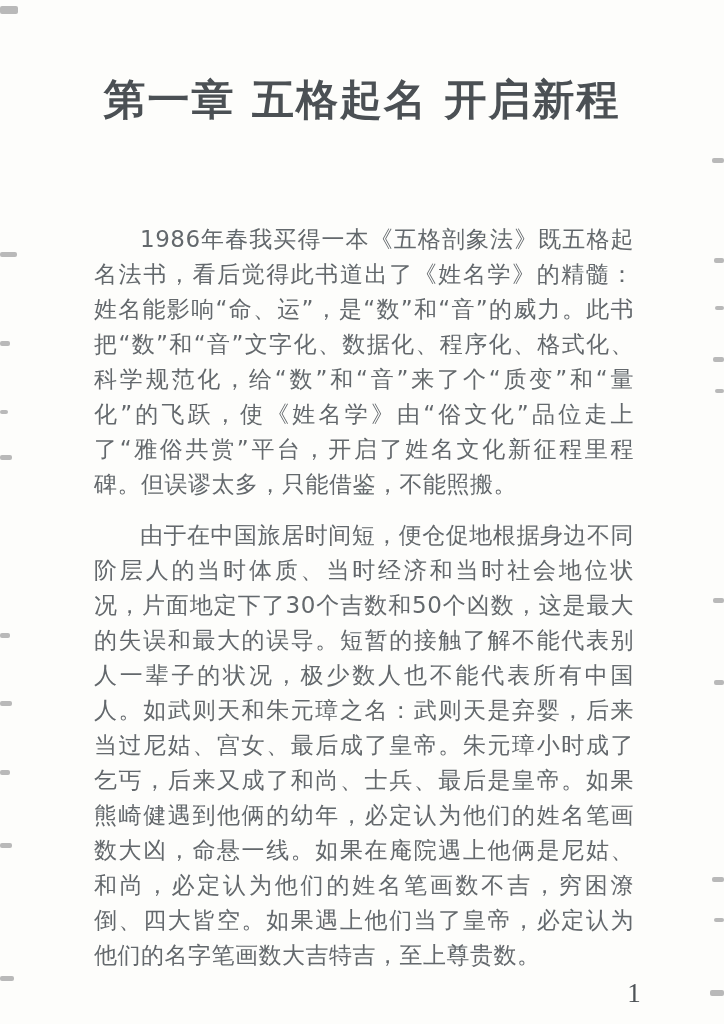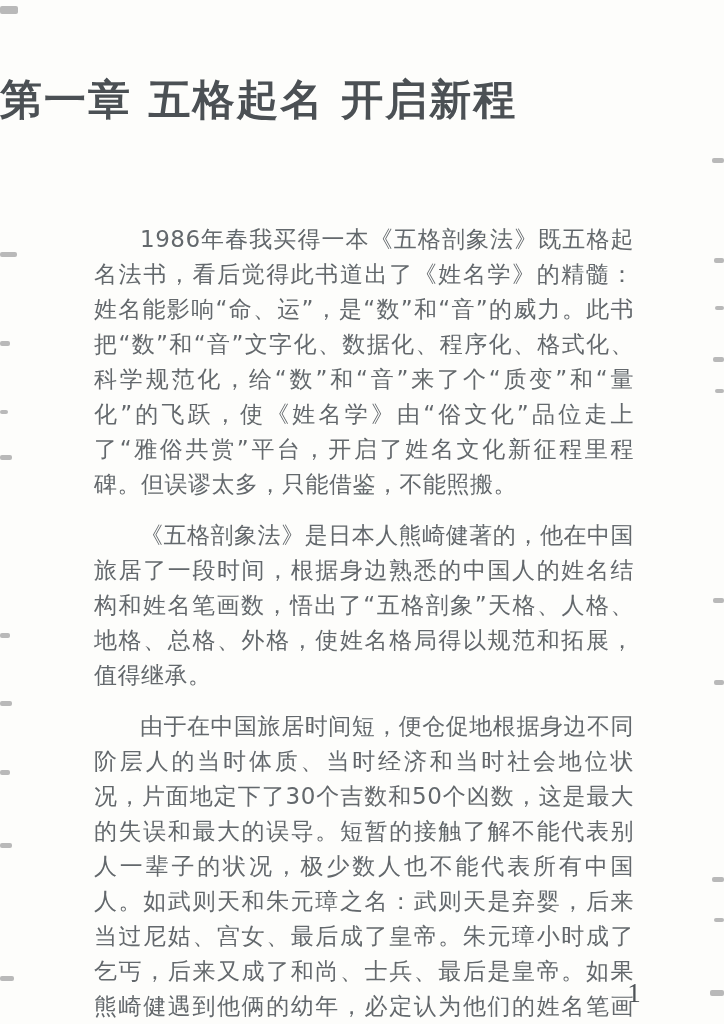--- a/index.html
+++ b/index.html
@@ -15,21 +15,21 @@
     background: #fdfdfb;
     overflow: hidden;
     font-family: "DejaVu Sans", sans-serif;
   }
   .chapter-title {
     position: absolute;
     top: 72px;
     left: 0;
     right: 0;
     margin: 0;
-    text-align: left;
+    text-align: center;
     font-family: "DejaVu Serif", "Liberation Serif", serif;
     font-size: 42px;
     font-weight: 700;
     letter-spacing: 2px;
     color: #4b5054;
     white-space: nowrap;
   }
   .section-title {
     position: absolute;
     top: 138px;
@@ -85,21 +85,20 @@
 </head>
 <body>
 
 <div class="page">
 
   <h1 class="chapter-title">第一章  五格起名  开启新程</h1>
 
 
   <main class="body-text">
     <p>1986年春我买得一本《五格剖象法》既五格起名法书，看后觉得此书道出了《姓名学》的精髓：姓名能影响“命、运”，是“数”和“音”的威力。此书把“数”和“音”文字化、数据化、程序化、格式化、科学规范化，给“数”和“音”来了个“质变”和“量化”的飞跃，使《姓名学》由“俗文化”品位走上了“雅俗共赏”平台，开启了姓名文化新征程里程碑。但误谬太多，只能借鉴，不能照搬。</p>
-    <p>《五格剖象法》是日本人熊崎健著的，他在中国旅居了一段时间，根据身边熟悉的中国人的姓名结构和姓名笔画数，悟出了“五格剖象”天格、人格、地格、总格、外格，使姓名格局得以规范和拓展，值得继承。</p>
     <p>由于在中国旅居时间短，便仓促地根据身边不同阶层人的当时体质、当时经济和当时社会地位状况，片面地定下了30个吉数和50个凶数，这是最大的失误和最大的误导。短暂的接触了解不能代表别人一辈子的状况，极少数人也不能代表所有中国人。如武则天和朱元璋之名：武则天是弃婴，后来当过尼姑、宫女、最后成了皇帝。朱元璋小时成了乞丐，后来又成了和尚、士兵、最后是皇帝。如果熊崎健遇到他俩的幼年，必定认为他们的姓名笔画数大凶，命悬一线。如果在庵院遇上他俩是尼姑、和尚，必定认为他们的姓名笔画数不吉，穷困潦倒、四大皆空。如果遇上他们当了皇帝，必定认为他们的名字笔画数大吉特吉，至上尊贵数。</p>
 
   </main>
 
   <div class="page-number">1</div>
 
   <div class="marks-layer">
       <div class="mark left" style="top: 6px; width: 18px; height: 8px; background: rgb(185, 185, 185);"></div>
       <div class="mark left" style="top: 252px; width: 17px; height: 5px; background: rgb(185, 185, 185);"></div>
       <div class="mark left" style="top: 341px; width: 10px; height: 5px; background: rgb(185, 185, 185);"></div>

